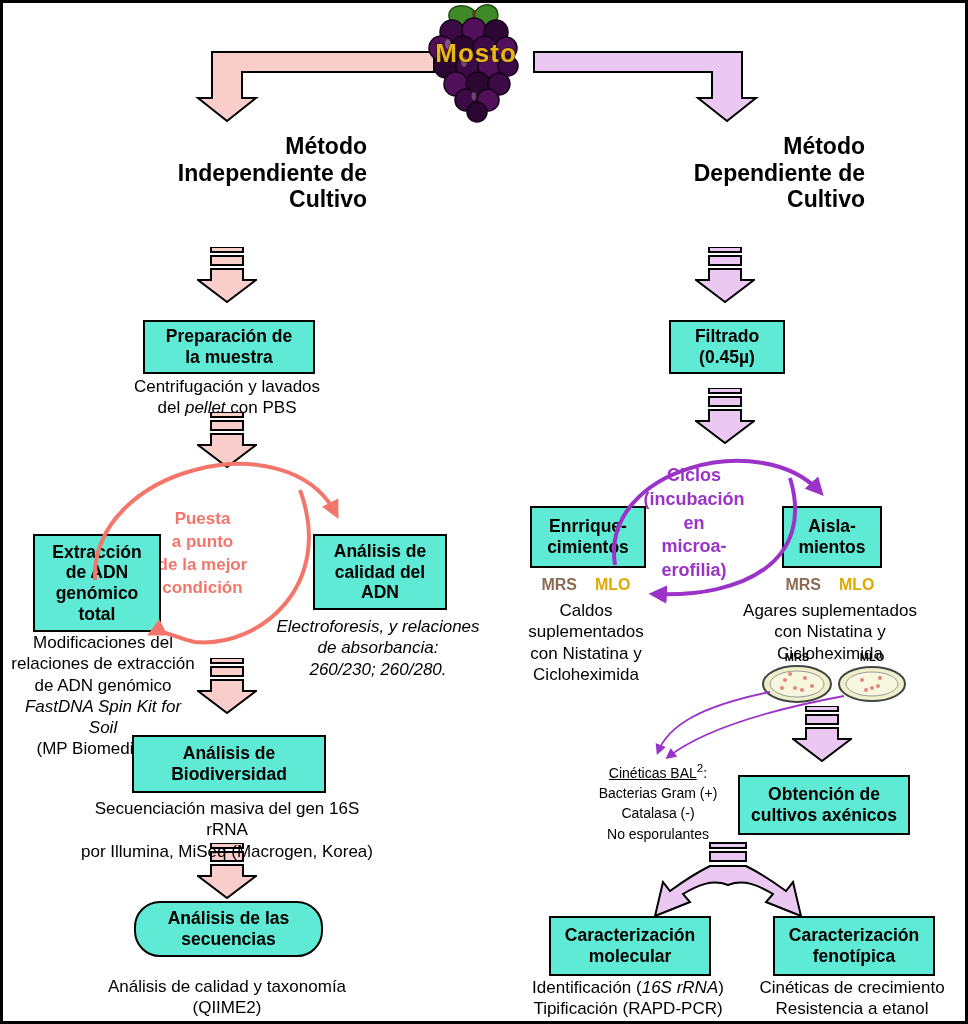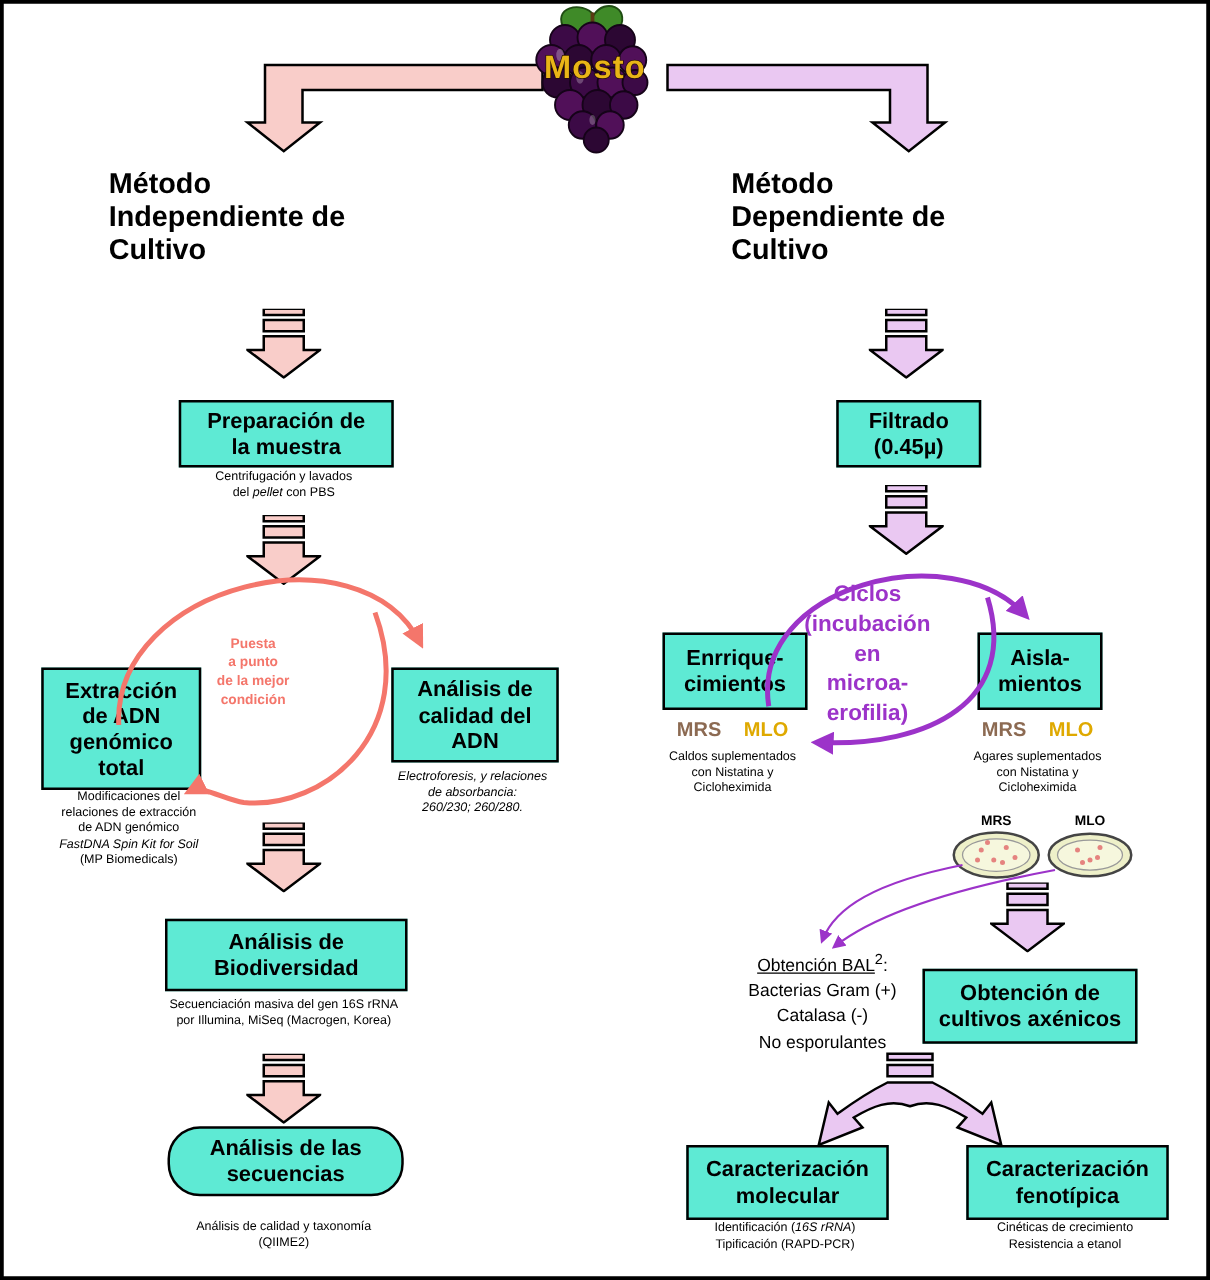--- a/index.html
+++ b/index.html
@@ -9,27 +9,27 @@
   svg.layer.top{z-index:10;pointer-events:none;}
   .html-layer{position:absolute;inset:0;z-index:5;}
   .pinkfill{fill:var(--pink-fill);stroke:#000;stroke-width:2;}
   .lilacfill{fill:var(--lilac-fill);stroke:#000;stroke-width:2;}
   .curve-salmon{fill:none;stroke:var(--salmon);stroke-width:4;}
   .curve-purple{fill:none;stroke:var(--purple);stroke-width:4;}
   .curve-purple-thin{fill:none;stroke:var(--purple);stroke-width:1.8;}
   .mk-salmon{fill:var(--salmon);}
   .mk-purple{fill:var(--purple);}
   .mosto-text{font-family:"Liberation Sans",sans-serif;font-weight:bold;font-size:26px;fill:var(--mosto-gold);stroke:#241003;stroke-width:1.1;paint-order:stroke;letter-spacing:1px;}
-  .title{position:absolute;font-weight:bold;font-size:23px;line-height:1.16;text-align:left;white-space:pre-line;color:#000;}
+  .title{position:absolute;font-weight:bold;font-size:23px;line-height:1.16;text-align:right;white-space:pre-line;color:#000;}
   .box{position:absolute;background:#5eead4;border:2px solid #000;font-weight:bold;font-size:17.5px;line-height:1.18;text-align:center;white-space:pre-line;display:flex;align-items:center;justify-content:center;color:#000;}
-  .note{position:absolute;font-size:10px;line-height:1.25;text-align:center;color:#000;}
+  .note{position:absolute;font-size:17px;line-height:1.25;text-align:center;color:#000;}
   .ml{white-space:pre-line;}
   .it{font-style:italic;}
   .cycle-text{position:absolute;font-weight:bold;text-align:center;white-space:pre-line;}
-  #cycle-left{left:145px;top:508px;width:115px;font-size:11px;line-height:1.35;color:var(--salmon);}
+  #cycle-left{left:145px;top:508px;width:115px;font-size:17px;line-height:1.35;color:var(--salmon);}
   #cycle-right{left:636px;top:464px;width:116px;font-size:18px;line-height:1.32;color:var(--purple);}
   .media-row{position:absolute;display:flex;justify-content:center;gap:18px;font-weight:bold;font-size:16px;}
   .mrs{color:var(--mrs-brown);}
   .mlo{color:var(--mlo-gold);}
   .dish-label{position:absolute;font-weight:bold;font-size:11px;text-align:center;color:#000;}
   #left-title{left:87px;top:133px;width:280px;}
   #right-title{left:585px;top:133px;width:280px;}
   #prep-box{left:143px;top:320px;width:168px;height:50px;}
   #prep-note{left:117px;top:376px;width:220px;}
   #extraction-box{left:33px;top:534px;width:124px;height:94px;}
@@ -217,21 +217,21 @@
       <span class="mlo">MLO</span>
     </div>
     <div class="note ml" id="isol-note">Agares suplementados
 con Nistatina y
 Cicloheximida</div>
 
     <div class="dish-label" id="mrs-dish-label">MRS</div>
     <div class="dish-label" id="mlo-dish-label">MLO</div>
 
     <div id="selection-block">
-      <div><span class="u">Obtención BAL</span><sup>2</sup><span>:</span></div>
+      <div><span class="u">Cinéticas BAL</span><sup>2</sup><span>:</span></div>
       <div class="ml">Bacterias Gram (+)
 Catalasa (-)
 No esporulantes</div>
     </div>
 
     <div class="box" id="axenic-box">Obtención de
 cultivos axénicos</div>
 
     <div class="box" id="molecular-box">Caracterización
 molecular</div>

